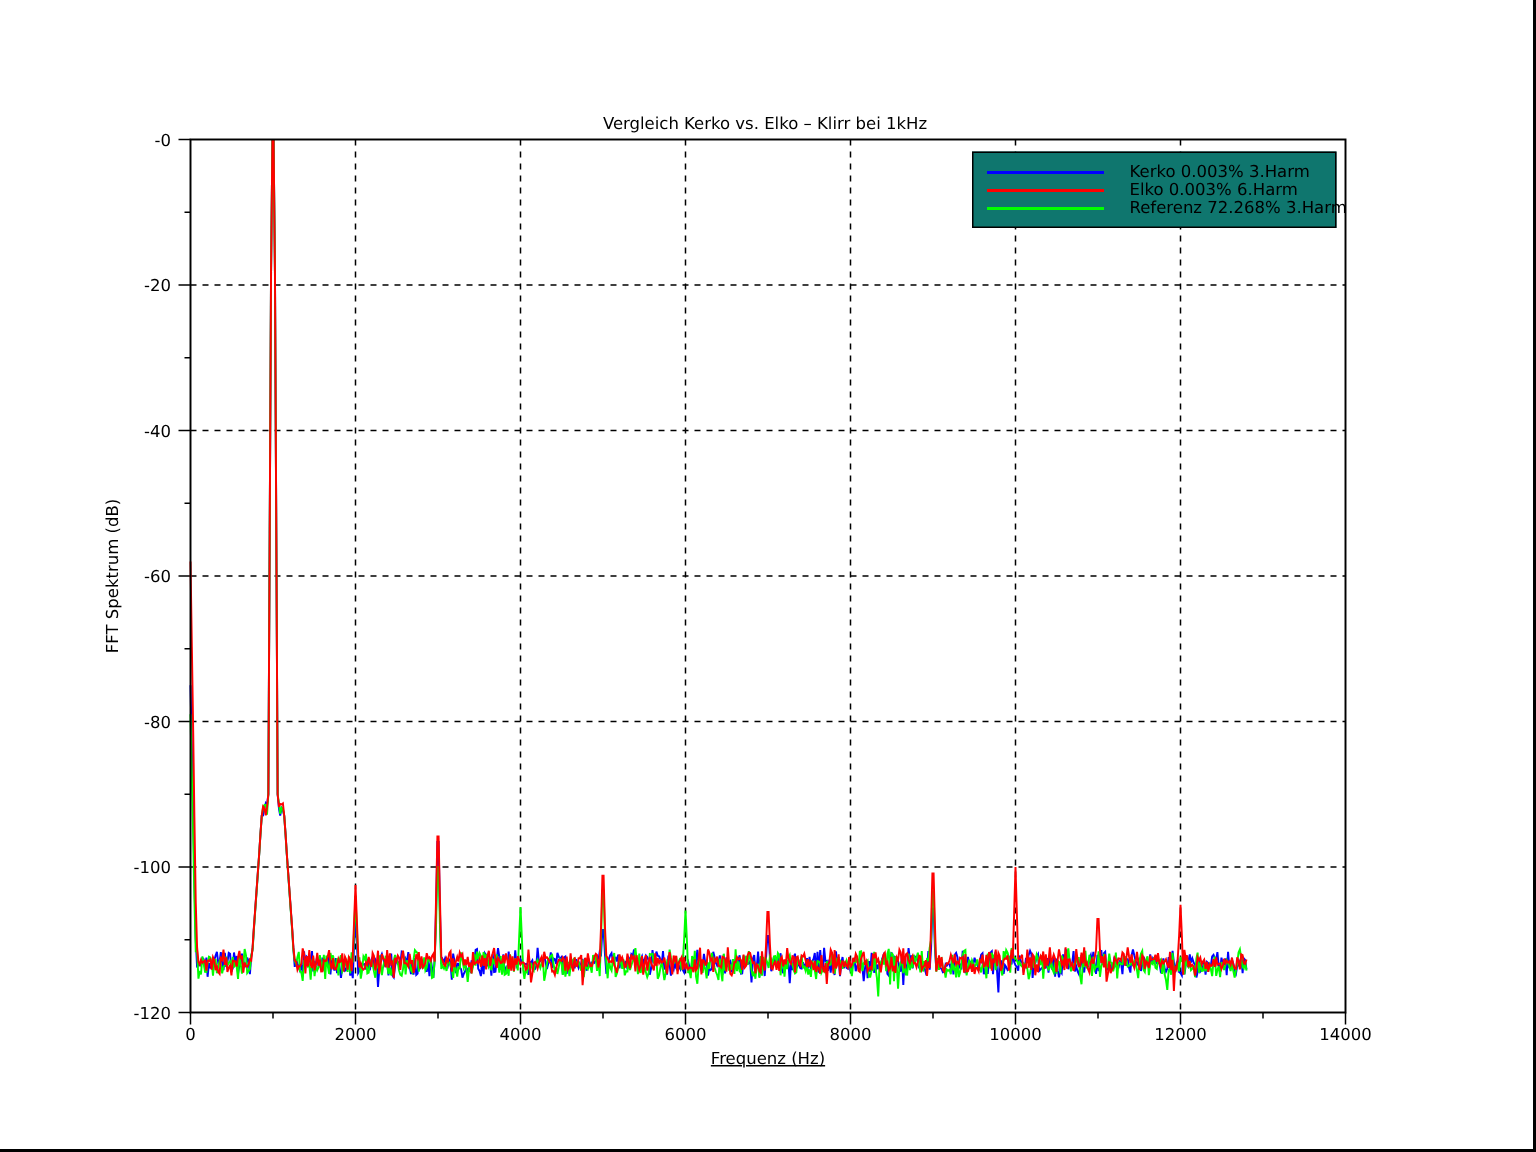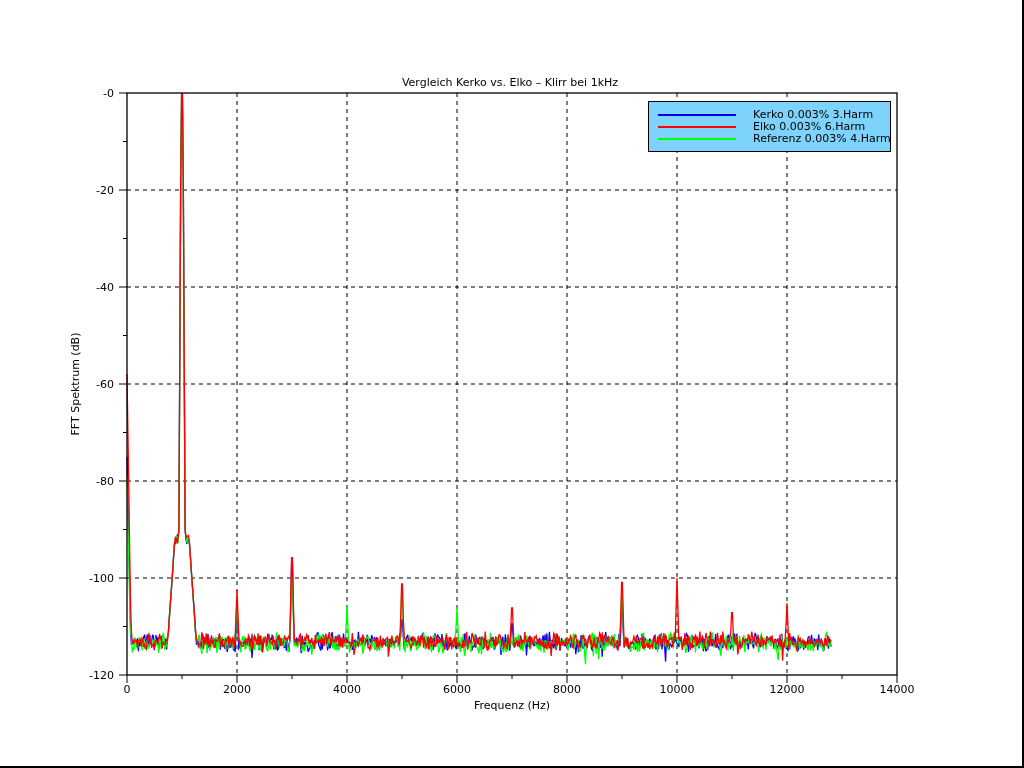--- a/index.html
+++ b/index.html
@@ -4,25 +4,25 @@
 <style>
   html,body{margin:0;padding:0;background:#fff;}
   #window{
     position:relative;width:1024px;height:768px;background:#ffffff;
     font-family:"DejaVu Sans",sans-serif;color:#000;overflow:hidden;
     box-sizing:border-box;border-right:2px solid #000;border-bottom:2px solid #000;
   }
   #chart-svg{position:absolute;left:0;top:0;}
   .abs-label{position:absolute;font-size:11px;color:#000;white-space:nowrap;}
   #chart-title{left:0;top:76px;width:1020px;text-align:center;}
-  #x-axis-label{left:0;top:699px;width:1024px;text-align:center;}
+  #x-axis-label{left:0;top:699px;width:1024px;text-align:center;text-decoration:underline;}
   #y-axis-label{left:75px;top:384px;transform:translate(-50%,-50%) rotate(-90deg);transform-origin:center;}
   #legend{
     position:absolute;left:648px;top:101px;width:243px;height:51px;
-    background:#7dd3fc;border:1px solid #000;box-sizing:border-box;padding-top:7px;
+    background:#0f766e;border:1px solid #000;box-sizing:border-box;padding-top:7px;
   }
   .legend-row{display:flex;align-items:center;height:12px;}
   .legend-line{width:78px;height:0;border-top:2px solid #000;margin-left:9px;flex:none;}
   .legend-label{margin-left:17px;font-size:11px;line-height:12px;white-space:nowrap;}
   text{font-family:"DejaVu Sans",sans-serif;font-size:11px;fill:#000;}
 </style>
 </head>
 <body>
 
 <div id="window">
@@ -97,16 +97,16 @@
       <div class="legend-row">
         <div class="legend-line" style="border-top-color: rgb(0, 0, 255);"></div>
         <span class="legend-label">Kerko 0.003% 3.Harm</span>
       </div>
       <div class="legend-row">
         <div class="legend-line" style="border-top-color: rgb(255, 0, 0);"></div>
         <span class="legend-label">Elko 0.003% 6.Harm</span>
       </div>
       <div class="legend-row">
         <div class="legend-line" style="border-top-color: rgb(0, 255, 0);"></div>
-        <span class="legend-label">Referenz 0.003% 4.Harm</span>
+        <span class="legend-label">Referenz 72.268% 3.Harm</span>
       </div>
     </div>
 </div>
 
 </body></html>

